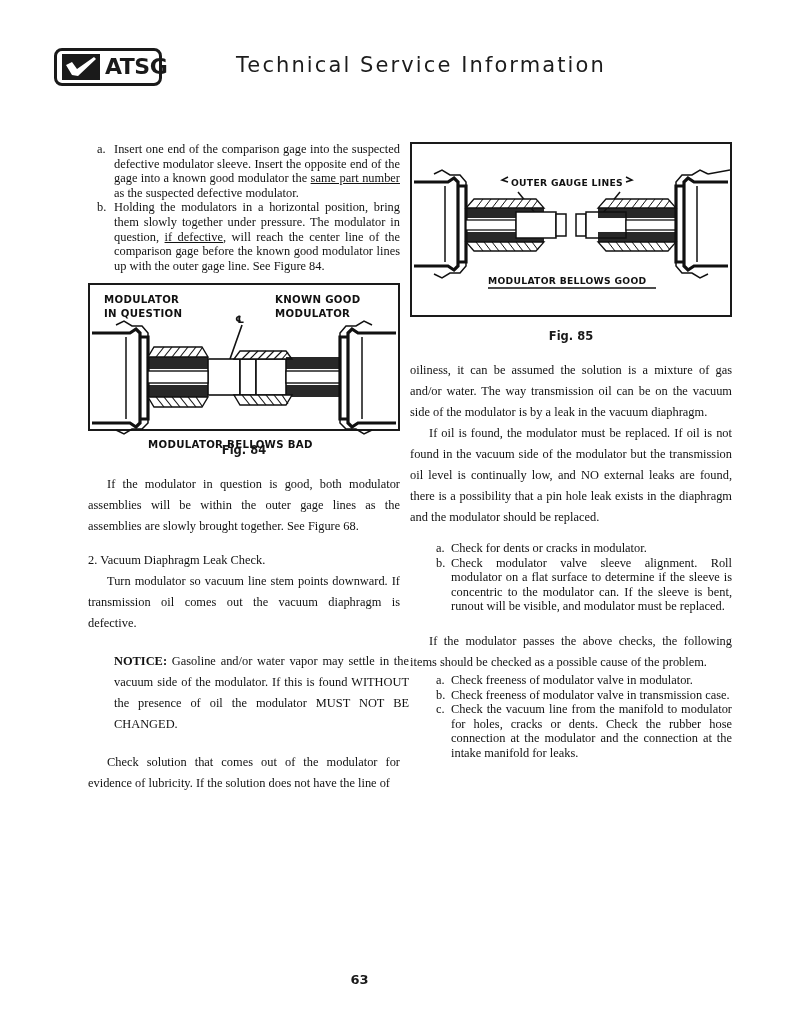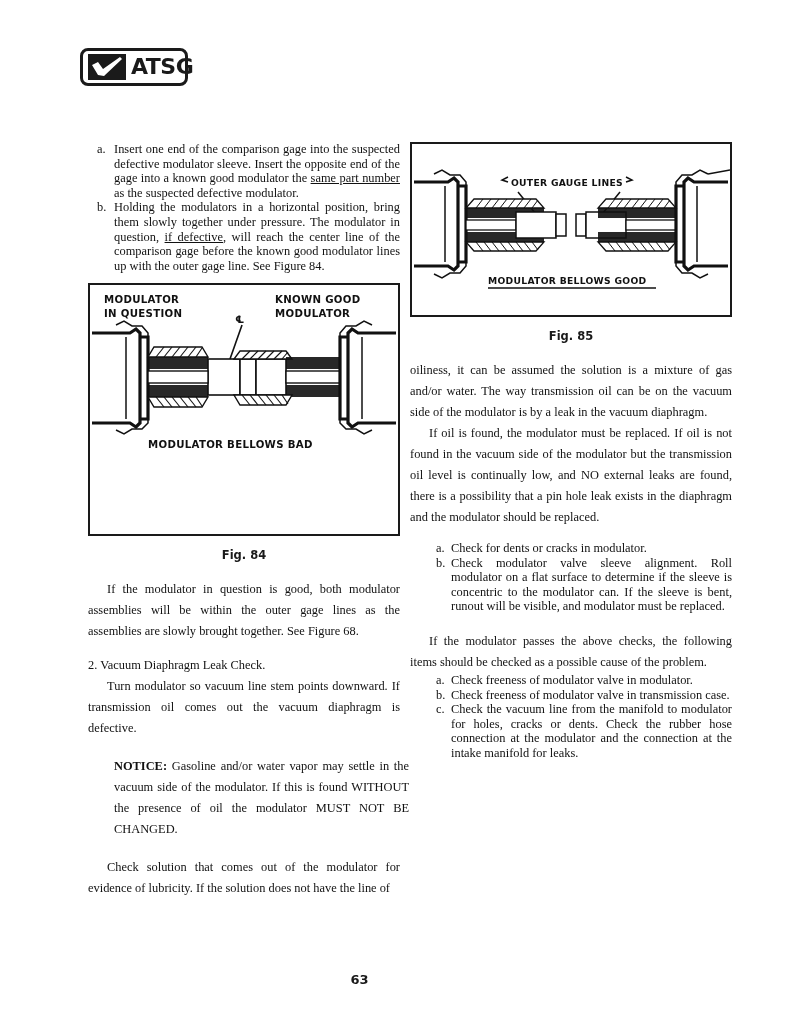--- a/index.html
+++ b/index.html
@@ -20,21 +20,21 @@
   
   #page-header {
     position: absolute;
     left: 0;
     top: 45px;
     width: 791px;
     height: 50px;
   }
   #atsg-logo {
     position: absolute;
-    left: 80px;
+    left: 54px;
     top: 3px;
     width: 108px;
     height: 38px;
     border: 3px solid #1a1a1a;
     border-radius: 8px;
     box-sizing: border-box;
     background: #ffffff;
     display: flex;
     align-items: center;
     padding: 0 4px;
@@ -142,21 +142,21 @@
   }
   .fig-label-sm {
     font-family: "DejaVu Sans", sans-serif;
     font-weight: bold;
     font-size: 9.2px;
     letter-spacing: 0.3px;
     fill: #111111;
   }
 
   #fig84-wrap { margin-top: 10px; }
-  #fig84-box { width: 312px; height: 253px; }
+  #fig84-box { width: 312px; height: 148px; }
   #fig85-box { width: 322px; height: 175px; }
 
   
   #page-number {
     position: absolute;
     left: 0;
     top: 972px;
     width: 719px;
     text-align: center;
     font-family: "DejaVu Sans", sans-serif;
@@ -172,20 +172,21 @@
 
   <div id="atsg-logo">
     <div id="atsg-check-box">
       <svg width="32" height="22" viewBox="0 0 32 22">
         <polygon points="1,9 7,6 12,13 29,1 31,3 13,20 7,19" fill="#ffffff"></polygon>
       </svg>
     </div>
     <div id="atsg-wordmark">ATSG</div>
   </div>
 
+  <div id="header-title">Technical Service Information</div>
 </div>
 
 <div id="col-left">
 
   <div class="item lvl1">
     <span class="item-marker">a.</span>
     <span class="item-body"><span>Insert one end of the comparison gage into the suspected defective modulator sleeve. Insert the opposite end of the gage into a known good modulator the </span><span class="u">same part number</span><span> as the suspected defective modulator.</span></span>
   </div>
 
   <div class="item lvl1">

